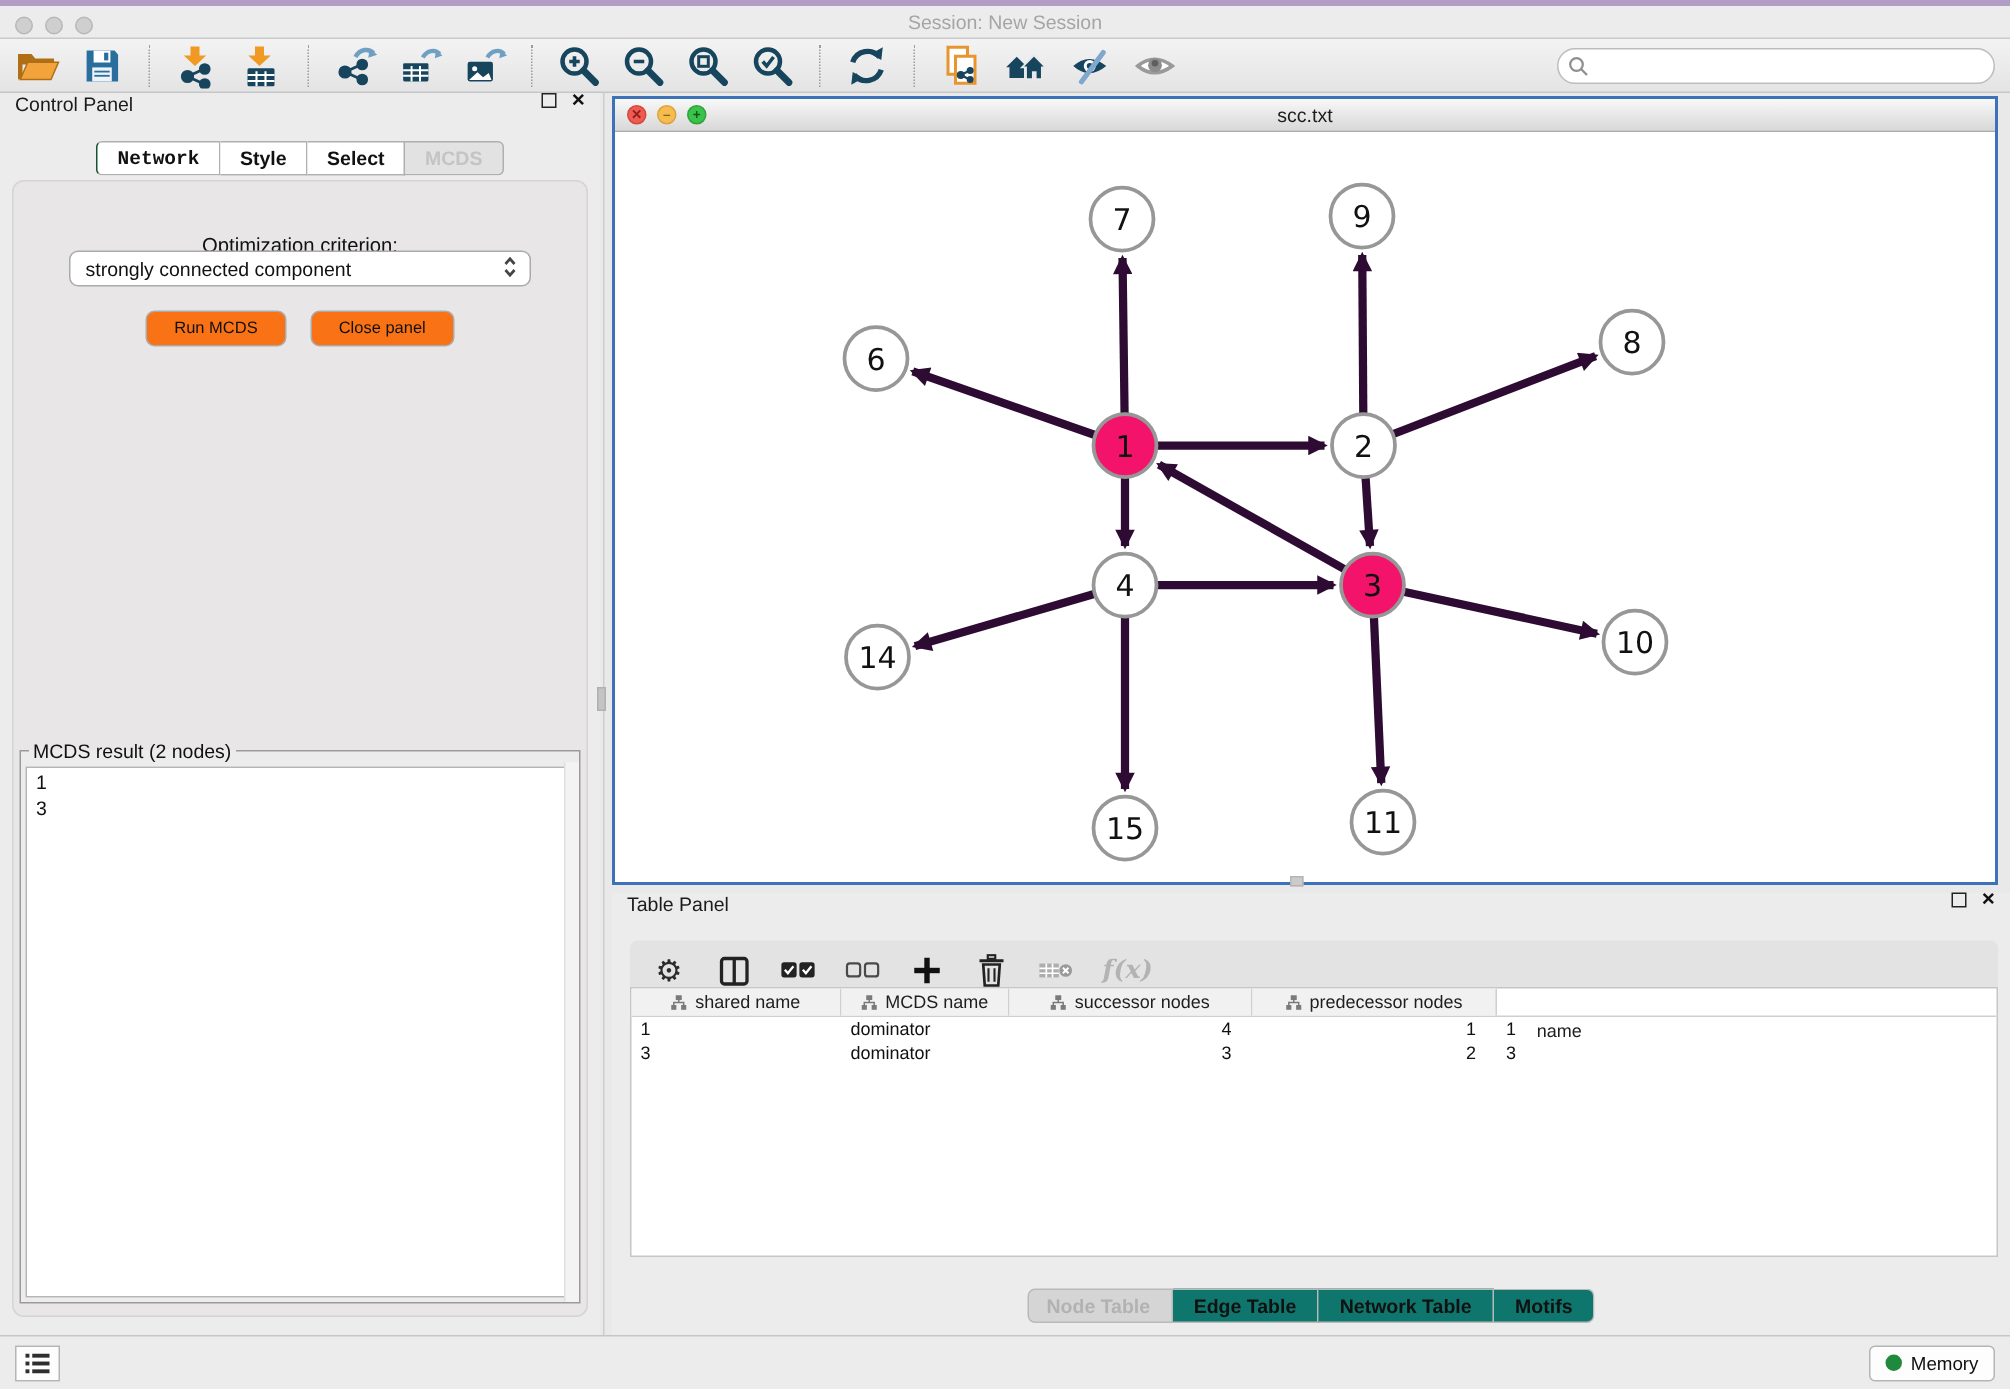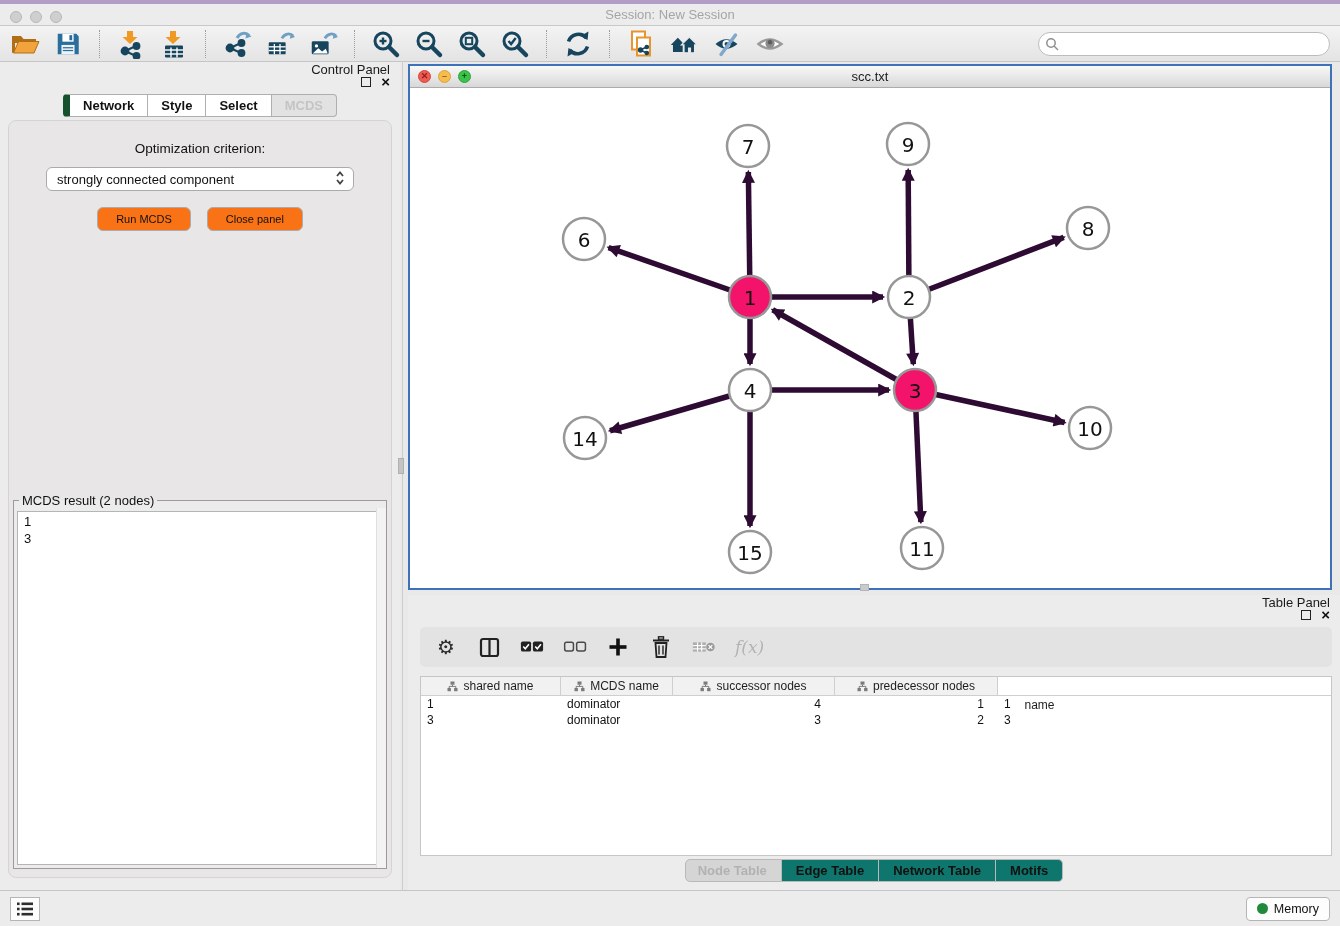--- a/index.html
+++ b/index.html
@@ -21,34 +21,34 @@
     background:linear-gradient(#F3F3F3,#E4E4E4); border-bottom:1px solid #C6C6C6;
     display:flex; align-items:center; gap:13px; padding:0 10px; }
   .tb-icon{ width:30px; height:30px; display:flex; align-items:center; justify-content:center; flex:0 0 auto; }
   .tb-sep{ width:1px; height:28px; border-left:1px dotted #9C9C9C; margin:0 3px; flex:0 0 auto;}
   .search-wrap{ margin-left:auto; position:relative; width:292px; height:24px; }
   .search-wrap svg{ position:absolute; left:7px; top:5px; }
   .search-input{ width:100%; height:100%; border:1px solid #BDBDBD; border-radius:12px;
     background:#fff; padding-left:26px; font-size:13px; outline:none; }
   
   .control-panel{ position:absolute; left:0; top:62px; width:400px; height:828px; background:#ECECEC; }
-  .panel-head{ height:28px; display:flex; align-items:flex-end; padding:0 10px;flex-direction:column; }
+  .panel-head{ height:28px; display:flex; align-items:flex-start; padding:0 10px; }
   .panel-head .ph-title{ font-size:13px; color:#1B1B1B; }
   .ph-icons{ margin-left:auto; display:flex; gap:10px; align-items:center; }
   .float-box{ width:10px; height:10px; border:1.5px solid #222; }
   .close-x{ font-size:15px; font-weight:bold; color:#111; line-height:10px; }
   .cp-tabs{ display:flex; justify-content:center; margin-top:4px; }
   .cp-tab{ background:#fff; border:1px solid #AFAFAF; border-left:none; padding:3px 13px;
     font-size:13px; font-weight:bold; color:#111; }
-  .cp-tab:first-child{ border-left:7px solid #14532d; border-radius:4px 0 0 4px; }
+  .cp-tab:first-child{ border-left:1px solid #14532d; border-radius:4px 0 0 4px;font-family:Liberation Mono, monospace; }
   .cp-tab:last-child{ border-radius:0 4px 4px 0; }
   .cp-tab.selected{ background:#E2E2E2; color:#C4C4C4; }
   .cp-content{ position:absolute; left:8px; right:8px; top:58px; bottom:12px;
     background:#E8E6E6; border:1px solid #D5D3D3; border-radius:8px; }
-  .opt-label{ text-align:center; margin-top:20px; font-size:13.5px; color:#111; }
+  .opt-label{ text-align:center; margin-top:35px; font-size:13.5px; color:#111; }
   .dropdown{ position:absolute; left:37px; right:37px; top:46px; height:24px; background:#fff;
     border:1px solid #ABABAB; border-radius:6px; display:flex; align-items:center;
     padding:0 8px 0 10px; font-size:13px; color:#111; }
   .dd-stepper{ margin-left:auto; }
   .btn-row{ position:absolute; top:86px; left:0; right:0; display:flex; justify-content:center; gap:16px; }
   .cp-btn{ background:#f97316; border:1px solid #ABABAB; border-radius:6px; height:24px;
     padding:0 18px; font-size:11px; color:#111; display:flex; align-items:center; }
   .result-fieldset{ position:absolute; left:4px; right:4px; top:372px; bottom:8px;
     border:1px solid #9B9B9B; padding:3px; background:#ECECEC; }
   .result-fieldset legend{ font-size:13px; color:#111; padding:0 3px; margin-left:2px; }
@@ -73,22 +73,22 @@
   .nl.red{ background:#EE5B52; border:1px solid #D3473F; color:#8F1F19; }
   .nl.yellow{ background:#F5BD4F; border:1px solid #DCA33C; color:#936312; }
   .nl.green{ background:#3BC24A; border:1px solid #2FA23C; color:#0E5A17; }
   .net-canvas{ width:920px; height:500px; background:#fff; }
   
   .table-panel{ position:absolute; left:408px; top:595px; width:932px; height:295px; background:#ECECEC; }
   .tp-toolbar{ position:absolute; left:12px; right:8px; top:32px; height:40px;
     background:#E3E3E3; border-radius:5px; display:flex; align-items:center; gap:19px; padding:0 14px; }
   .tp-icon{ width:24px; height:24px; display:flex; align-items:center; justify-content:center; }
   .gear-glyph{ font-size:20px; color:#2B2B2B; font-family:"DejaVu Sans", sans-serif; line-height:1;}
-  .fx-glyph{ font-family:"DejaVu Serif", serif; font-style:italic; font-size:17px; color:#B3B3B3; }
-  .nt-wrap{ position:absolute; left:12px; right:8px; top:81px; height:180px;
+  .fx-glyph{ font-family:"DejaVu Serif", serif; font-style:italic; font-size:17px; color:#B3B3B3;font-weight:bold; }
+  .nt-wrap{ position:absolute; left:12px; right:8px; top:63px; height:180px;
     background:#fff; border:1px solid #C6C6C6; overflow:hidden; }
   .nt-head{ display:flex; height:19px; border-bottom:1px solid #CFCFCF; }
   .nt-th{ background:#F1F1F1; border-right:1px solid #CFCFCF; display:flex;
     align-items:center; justify-content:center; gap:5px; font-size:12px; color:#1E1E1E; }
   .nt-tr{ display:flex; height:16px; }
   .nt-td{ font-size:12px; color:#111; padding:1px 6px; border-right:1px solid transparent; }
   .nt-td.right{ text-align:right; padding-right:13px; }
   .ft-tabs{ position:absolute; left:0; right:0; top:264px; display:flex; justify-content:center; }
   .ft-tab{ background:#0f766e; border:1px solid #B9B9B9; border-left:none; padding:3px 14px;
     font-size:13px; font-weight:bold; color:#111; }

